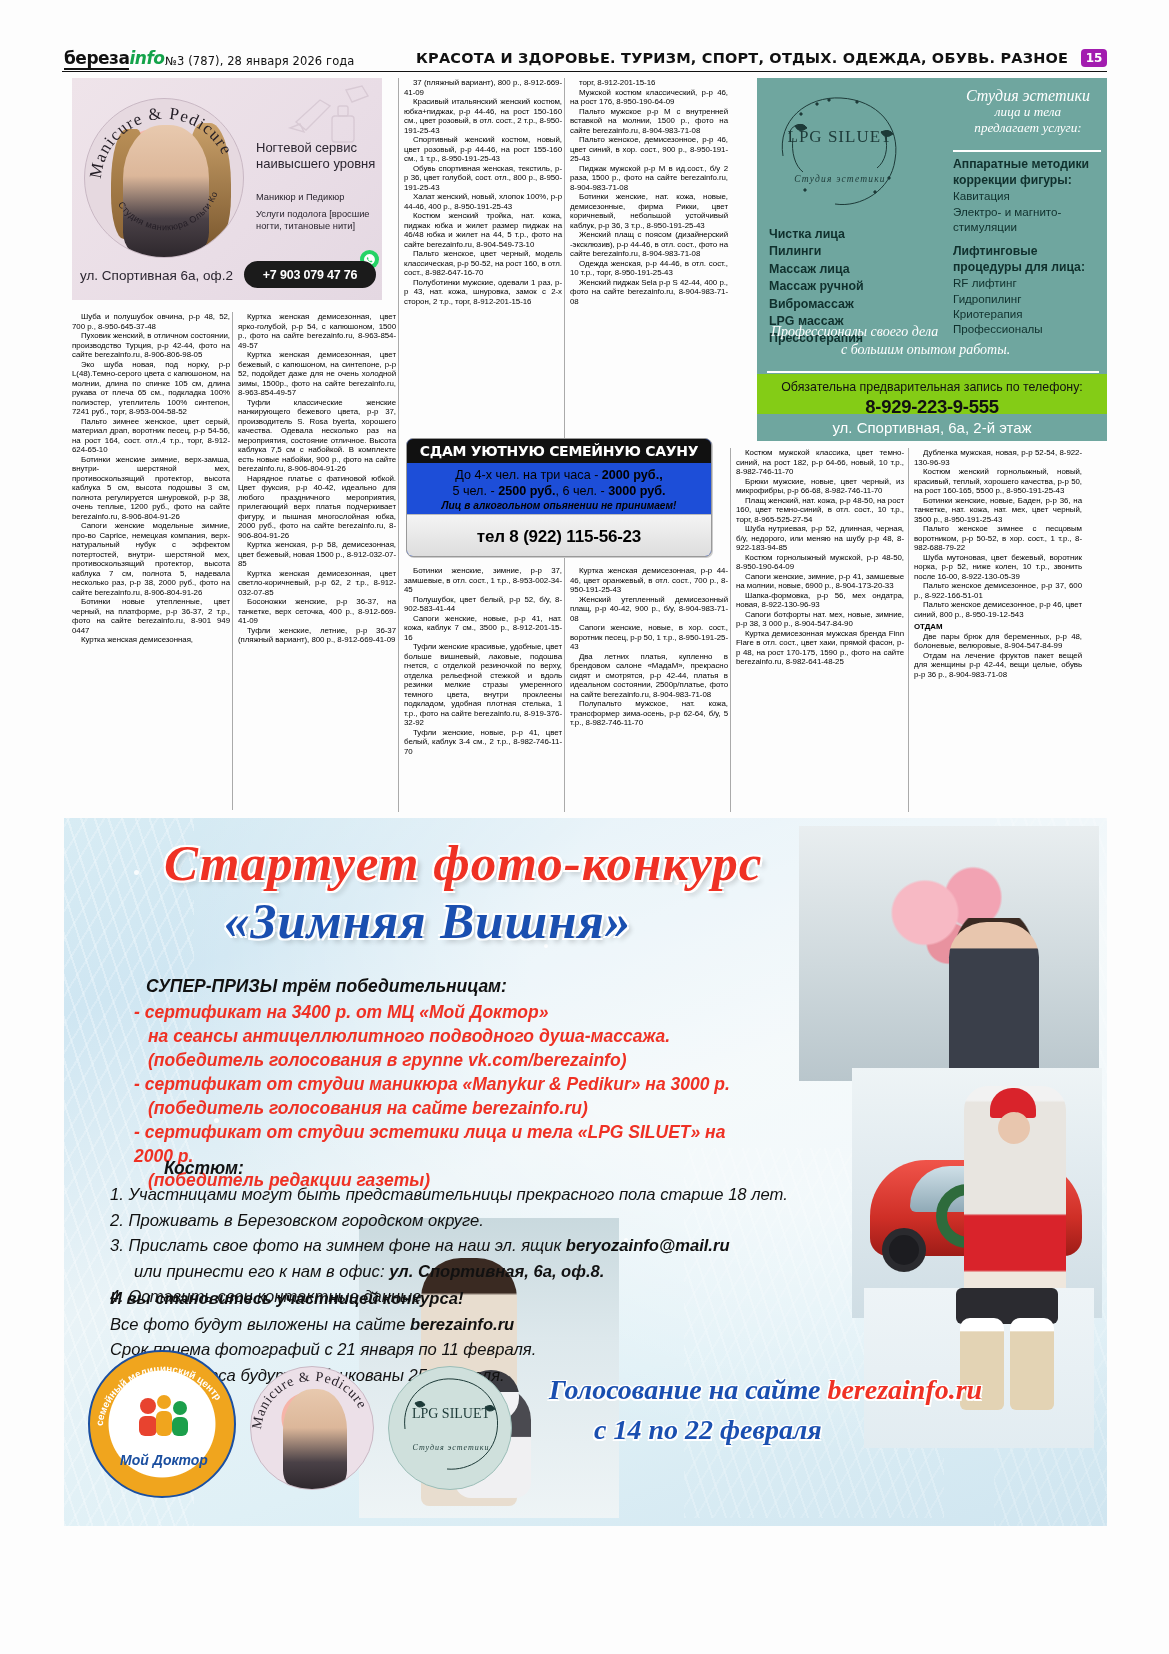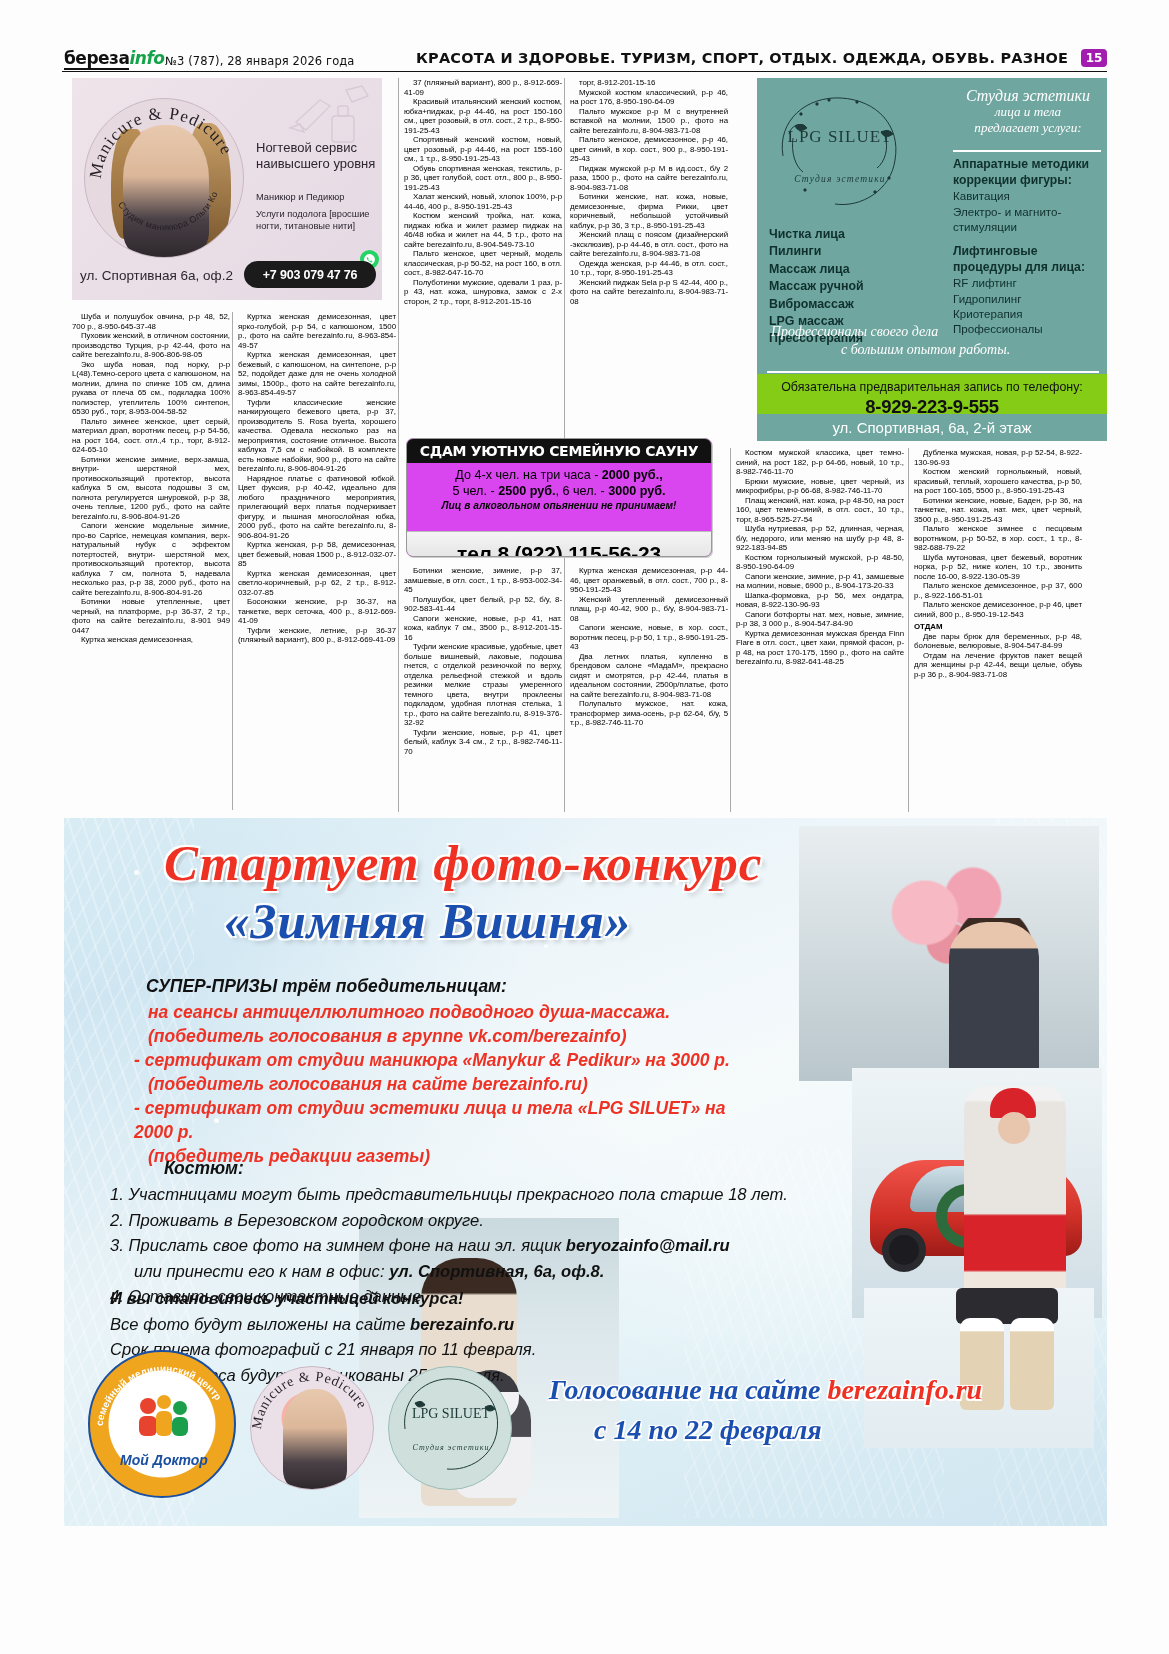--- a/index.html
+++ b/index.html
@@ -128,40 +128,40 @@
   .mani-deco {
     position:absolute; right:6px; top:4px; width:90px; height:70px;
     opacity:.35;
   }
 
   
   .ad-sauna {
     position: absolute; left: 406px; top: 438px;
     width: 306px; height: 119px;
     border: 1px solid #999; border-radius: 7px;
-    background: #d946ef;
+    background: #1d4ed8;
     box-shadow: 1px 1px 0 #ccc;
     overflow: hidden;
   }
   .sauna-head {
     height: 24px; background: #111; color: #fff;
     display:flex;align-items:center;justify-content:center;
     font-size: 14px; font-weight: bold; letter-spacing: -0.3px;
     font-family:"DejaVu Sans", sans-serif;
   }
   .sauna-l1 { text-align:center; font-size: 12.6px; margin-top: 5px; }
   .sauna-l2 { text-align:center; font-size: 12.6px; margin-top: 2px; }
   .sauna-l1 b, .sauna-l2 b { font-weight:bold; }
   .sauna-note { text-align:center; font-size: 10.2px; font-style: italic; font-weight:bold; margin-top:2px;}
   .sauna-tel {
-    margin-top: 20px; height: 44px;
+    margin-top: 3px; height: 44px;
     background: linear-gradient(180deg,#f4f4f4,#dcdcdc);
     border-top: 1px solid #bbb;
     display:flex;align-items:center;justify-content:center;
-    font-size: 21px; font-weight: bold; letter-spacing: -0.2px;
+    font-size: 17px; font-weight: bold; letter-spacing: -0.2px;
   }
 
   
   .ad-lpg {
     position: absolute; left: 757px; top: 78px;
     width: 350px; height: 363px;
     background: #6fa69f;
     color: #fff;
     overflow: hidden;
   }
@@ -541,21 +541,21 @@
       <div class="lpg-b1">Обязательна предварительная запись по телефону:</div>
       <div class="lpg-b2">8-929-223-9-555</div>
       <div class="lpg-b3">Мы рады видеть Вас по адресу:</div>
     </div>
     <div class="lpg-addr-bar" style="top:336px;height:27px">ул. Спортивная, 6а, 2-й этаж</div>
   </div>
 
   <div class="col" id="c1" style="left:72px; top:312px; width:158px; height:500px;">
       <p>Шуба и полушубок овчина, р-р 48, 52, 700 р., 8-950-645-37-48</p>
       <p>Пуховик женский, в отличном состоянии, производство Турция, р-р 42-44, фото на сайте berezainfo.ru, 8-906-806-98-05</p>
-      <p>Эко шуба новая, под норку, р-р L(48).Темно-серого цвета с капюшоном, на молнии, длина по спинке 105 см, длина рукава от плеча 65 см., подкладка 100% полиэстер, утеплитель 100% синтепон, 6530 руб., торг, 8-953-004-58-52</p>
+      <p>Эко шуба новая, под норку, р-р L(48).Темно-серого цвета с капюшоном, на молнии, длина по спинке 105 см, длина рукава от плеча 65 см., подкладка 100% полиэстер, утеплитель 100% синтепон, 7241 руб., торг, 8-953-004-58-52</p>
       <p>Пальто зимнее женское, цвет серый, материал драп, воротник песец, р-р 54-56, на рост 164, сост. отл.,4 т.р., торг, 8-912-624-65-10</p>
       <p>Ботинки женские зимние, верх-замша, внутри- шерстяной мех, противоскользящий протектор, высота каблука 5 см, высота подошвы 3 см, полнота регулируется шнуровкой, р-р 38, очень теплые, 1200 руб., фото на сайте berezainfo.ru, 8-906-804-91-26</p>
       <p>Сапоги женские модельные зимние, про-во Caprice, немецкая компания, верх- натуральный нубук с эффектом потертостей, внутри- шерстяной мех, противоскользящий протектор, высота каблука 7 см, полнота 5, надевала несколько раз, р-р 38, 2000 руб., фото на сайте berezainfo.ru, 8-906-804-91-26</p>
       <p>Ботинки новые утепленные, цвет черный, на платформе, р-р 36-37, 2 т.р., фото на сайте berezainfo.ru, 8-901 949 0447</p>
       <p>Куртка женская демисезонная,</p>
     </div>
   <div class="col" id="c2" style="left:238px; top:312px; width:158px; height:500px;">
       <p>Куртка женская демисезонная, цвет ярко-голубой, р-р 54, с капюшоном, 1500 р., фото на сайте berezainfo.ru, 8-963-854-49-57</p>
       <p>Куртка женская демисезонная, цвет бежевый, с капюшоном, на синтепоне, р-р 52, подойдет даже для не очень холодной зимы, 1500р., фото на сайте berezainfo.ru, 8-963-854-49-57</p>
       <p>Туфли классические женские нанкирующего бежевого цвета, р-р 37, производитель S. Rosa byerta, хорошего качества. Одевала несколько раз на мероприятия, состояние отличное. Высота каблука 7,5 см с набойкой. В комплекте есть новые набойки, 900 р., фото на сайте berezainfo.ru, 8-906-804-91-26</p>
@@ -682,20 +682,21 @@
       <div class="legs"></div>
       <div class="boot1"></div>
       <div class="boot2"></div>
     </div>
 
     <div class="contest-title1">Стартует фото-конкурс</div>
     <div class="contest-title2">«Зимняя Вишня»</div>
 
     <div class="prizes">
       <div class="prz-h">СУПЕР-ПРИЗЫ трём победительницам:</div>
+      <div class="prz-line">- сертификат на 3400 р. от МЦ «Мой Доктор»</div>
       <div class="prz-line ind">на сеансы антицеллюлитного подводного душа-массажа.</div>
       <div class="prz-line ind">(победитель голосования в грynne vk.com/berezainfo)</div>
       <div class="prz-line">- сертификат от студии маникюра «Manykur &amp; Pedikur» на 3000 р.</div>
       <div class="prz-line ind">(победитель голосования на сайте berezainfo.ru)</div>
       <div class="prz-line">- сертификат от студии эстетики лица и тела «LPG SILUET» на 2000 р.</div>
       <div class="prz-line ind">(победитель редакции газеты)</div>
     </div>
 
     <div class="cond-h">Костюм:</div>
     <div class="cond">

